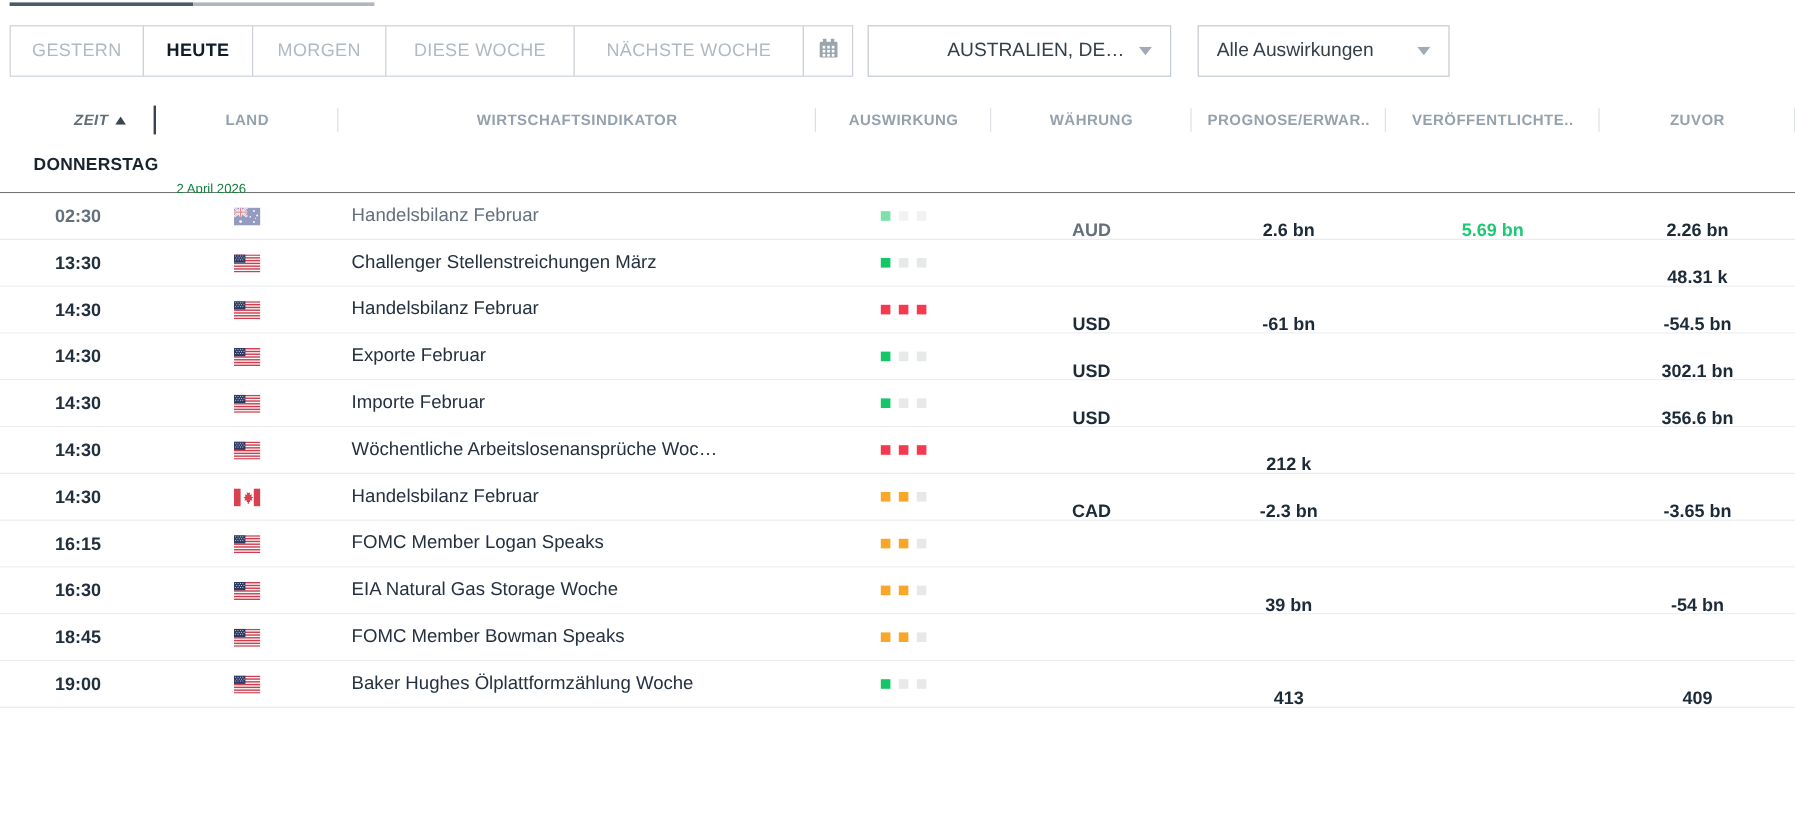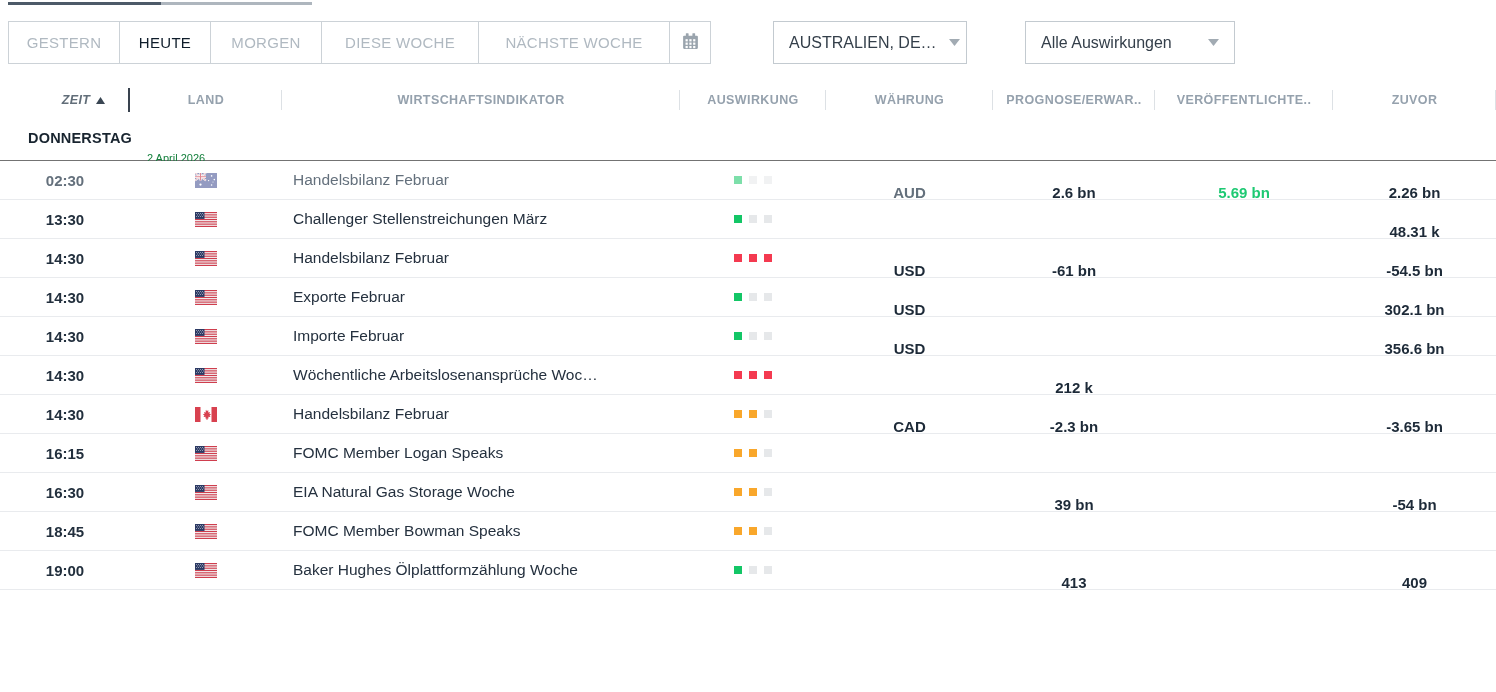--- a/index.html
+++ b/index.html
@@ -8,40 +8,40 @@
     width:1496px; height:692px; position:relative; overflow:hidden;
     font-family:"Liberation Sans","DejaVu Sans",sans-serif;
     color:#222f3d;
   }
   
   .top-strip { position:absolute; top:2px; left:8px; height:3px; display:flex; }
   .top-strip .seg-dark  { width:153px; height:3px; background:#4d5a68; }
   .top-strip .seg-light { width:151px; height:3px; background:#aeb6be; }
 
   
-  .toolbar { position:absolute; top:21px; left:8px; display:flex; align-items:stretch; height:43px;gap:36px; }
+  .toolbar { position:absolute; top:21px; left:8px; display:flex; align-items:stretch; height:43px; }
   .tabs { display:flex; }
   .tab {
     display:flex; align-items:center; justify-content:center;
     height:43px; border:1px solid #ccd2d7; margin-left:-1px; background:#fff;
     font-size:15px; font-weight:500; letter-spacing:.3px; color:#b0b9c1;
     cursor:pointer; white-space:nowrap;
   }
   .tab:first-child { margin-left:0; }
-  .tab.active { color:#0f1d2b; font-weight:400;text-align:right; }
+  .tab.active { color:#0f1d2b; font-weight:700;text-align:right; }
   .tab.w1{width:112px}.tab.w2{width:92px}.tab.w3{width:112px}.tab.w4{width:158px}.tab.w5{width:192px}
   .tab.cal-btn{width:42px}
 
   .dd {
     display:flex; align-items:center; justify-content:space-between;
     height:43px; border:1px solid #c3cad0; background:#fff;
     font-size:16px; font-weight:500; color:#343f4a; padding:0 15px; cursor:pointer;
     white-space:nowrap;
   }
-  .dd-countries { width:194px; margin-left:26px; }
+  .dd-countries { width:253px; margin-left:12px;justify-content:flex-end; }
   .dd-impact    { width:210px; margin-left:22px; }
   .dd .chev { margin-left:12px; display:flex; }
 
   
   .grid {
     display:grid;
     grid-template-columns:130px 152px 398px 146px 167px 162px 178px 163px;
     align-items:center;
   }
   .header-row { position:absolute; top:85px; left:0; width:1496px; height:30px; }

